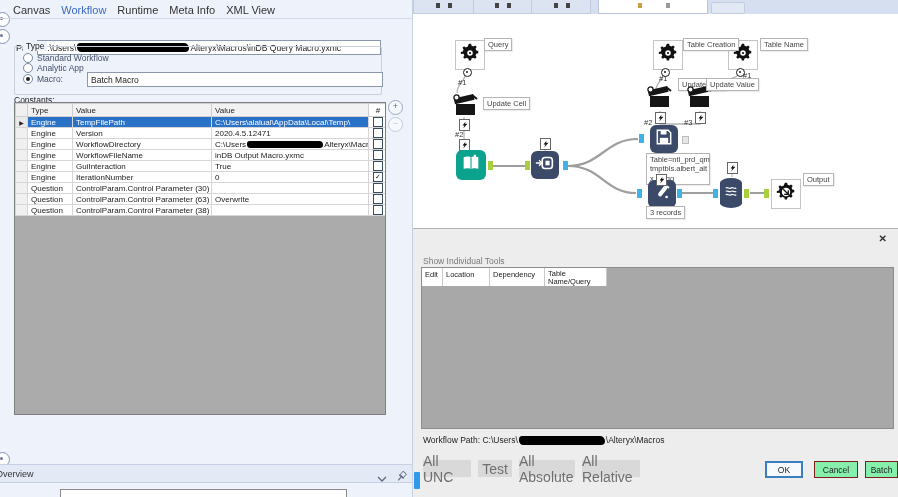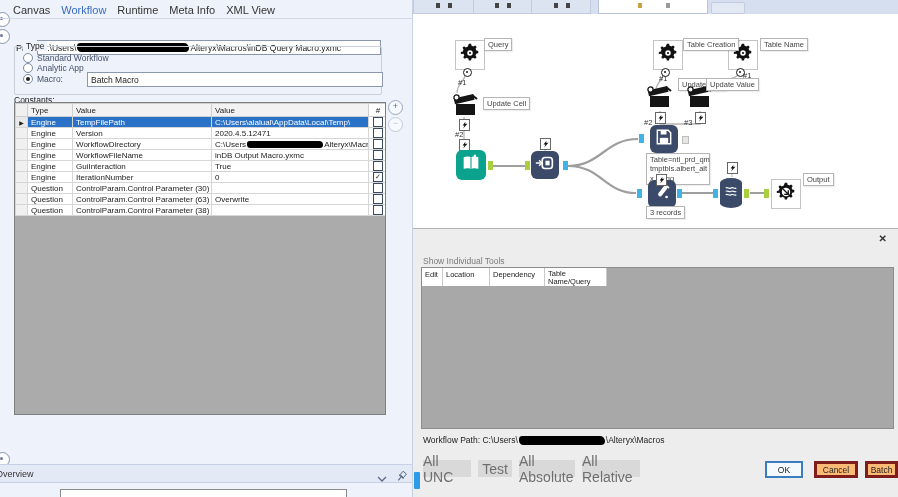--- a/index.html
+++ b/index.html
@@ -68,21 +68,21 @@
   .deps-title{position:absolute;left:0;top:0;width:485px;height:21px;background:#f4f4f4;border-bottom:1px solid #dcdcdc;display:flex;align-items:center;}
   .deps-title span{font-size:9.5px;color:#222;margin-left:14px;}
   .deps-close{position:absolute;right:11px;top:4px;font-size:10px;font-weight:bold;color:#333;cursor:default;}
   .show-tools{position:absolute;left:10px;top:27px;font-size:8.5px;color:#7a7a7a;}
   .dep-table{position:absolute;left:8px;top:38px;width:471px;height:160px;background:#a8a8a8;border:1px solid #8c8c8c;}
   .dep-head{display:flex;}
   .dep-th{background:#fff;border-right:1px solid #c9c9c9;font-size:7.5px;color:#222;padding:2px 3px;height:18px;box-sizing:border-box;}
   .wfpath{position:absolute;left:10px;top:206px;font-size:8.5px;display:flex;align-items:center;white-space:nowrap;}
   .flatbtn{background:#d9d9d9;color:#6f6f6f;font-size:14px;height:17px;display:flex;align-items:center;justify-content:center;border:none;}
   .left-btns{position:absolute;left:10px;top:231px;display:flex;gap:7px;}
-  .dlgbtn{position:absolute;top:232px;height:17px;background:#fdba74;border:3px solid #7f1d1d;font-size:8.5px;color:#222;display:flex;align-items:center;justify-content:center;box-sizing:border-box;}
+  .dlgbtn{position:absolute;top:232px;height:17px;background:#86efac;border:1px solid #7f1d1d;font-size:8.5px;color:#222;display:flex;align-items:center;justify-content:center;box-sizing:border-box;}
   .dlgbtn.primary{border:1px solid #3a7ebf;box-shadow:0 0 0 1px #3a7ebf inset;background:#f6f9fc;}
   .blue-frag{position:absolute;left:1px;top:243px;width:6px;height:17px;background:#2e9be8;border-radius:1px;}
 </style>
 </head>
 <body>
 
 <div id="screen">
 
   <div class="left-panel">
     <div class="edge-ico" style="top:12px">

